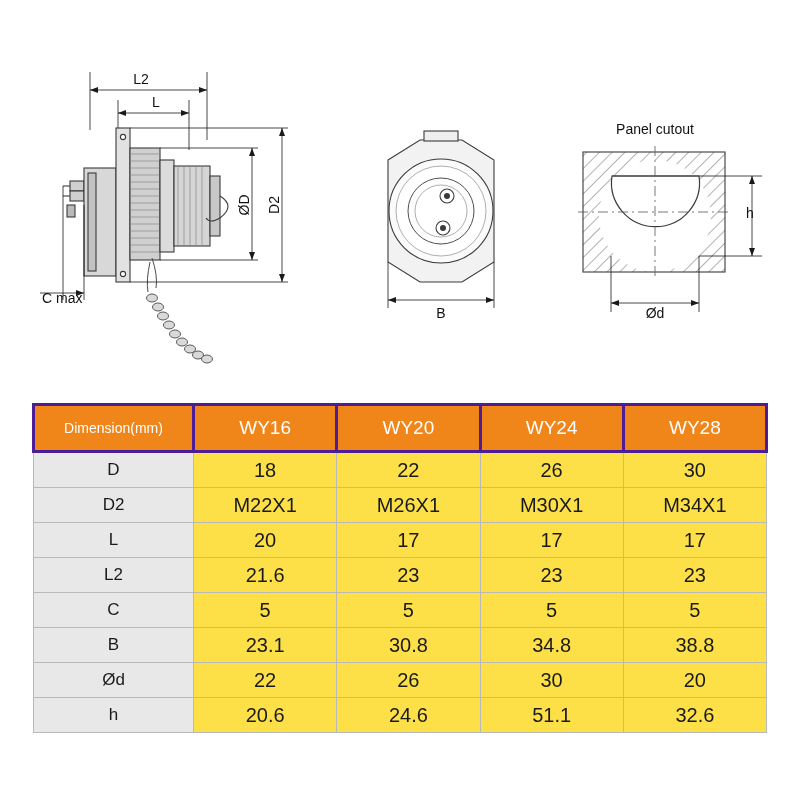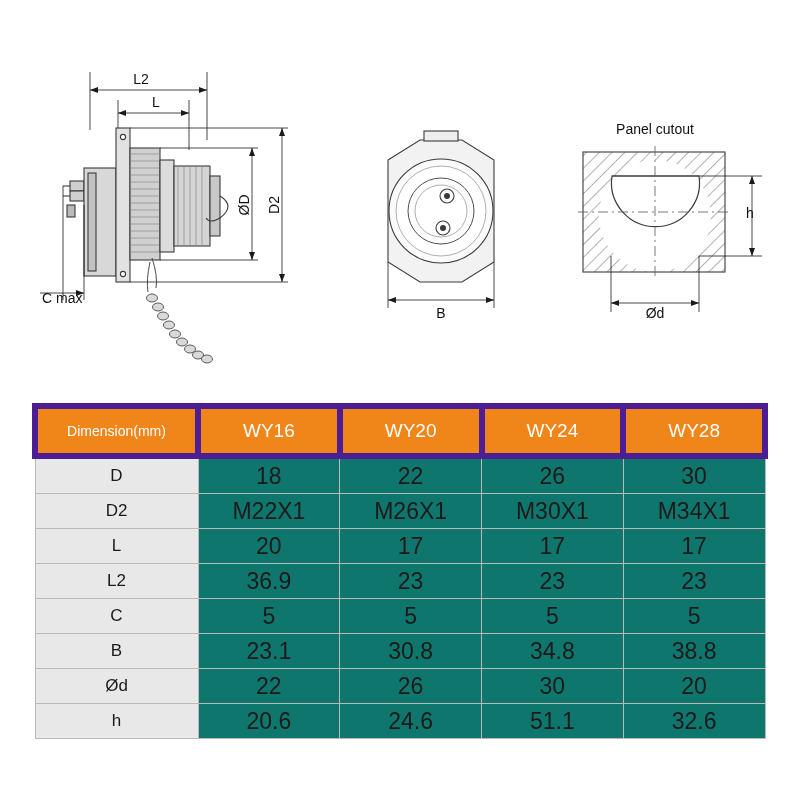--- a/index.html
+++ b/index.html
@@ -50,31 +50,31 @@
     border: 1px solid #b9b9b9;
     text-align: center;
     font-weight: normal;
     font-family: "Liberation Sans", sans-serif;
   }
   table.spec thead th {
     height: 42px;
     background: #f08519;
     color: #ffffff;
     font-size: 19px;
-    border: 6px solid #4c1d95;
+    border: 3px solid #4c1d95;
   }
   table.spec thead th.first {
     font-size: 14px;
     width: 155px;
   }
   table.spec tbody td {
     height: 32px;
-    font-size: 23px;
+    font-size: 20px;
     color: #1a1a1a;
-    background: #0f766e;
+    background: #fde047;
   }
   table.spec tbody td.rowhead {
     background: #e8e8e8;
     font-size: 17px;
     width: 155px;
     color: #1a1a1a;
   }
 </style>
 </head>
 <body>
@@ -291,21 +291,21 @@
       </tr>
       <tr>
         <td class="rowhead">L</td>
         <td>20</td>
         <td>17</td>
         <td>17</td>
         <td>17</td>
       </tr>
       <tr>
         <td class="rowhead">L2</td>
-        <td>36.9</td>
+        <td>21.6</td>
         <td>23</td>
         <td>23</td>
         <td>23</td>
       </tr>
       <tr>
         <td class="rowhead">C</td>
         <td>5</td>
         <td>5</td>
         <td>5</td>
         <td>5</td>

